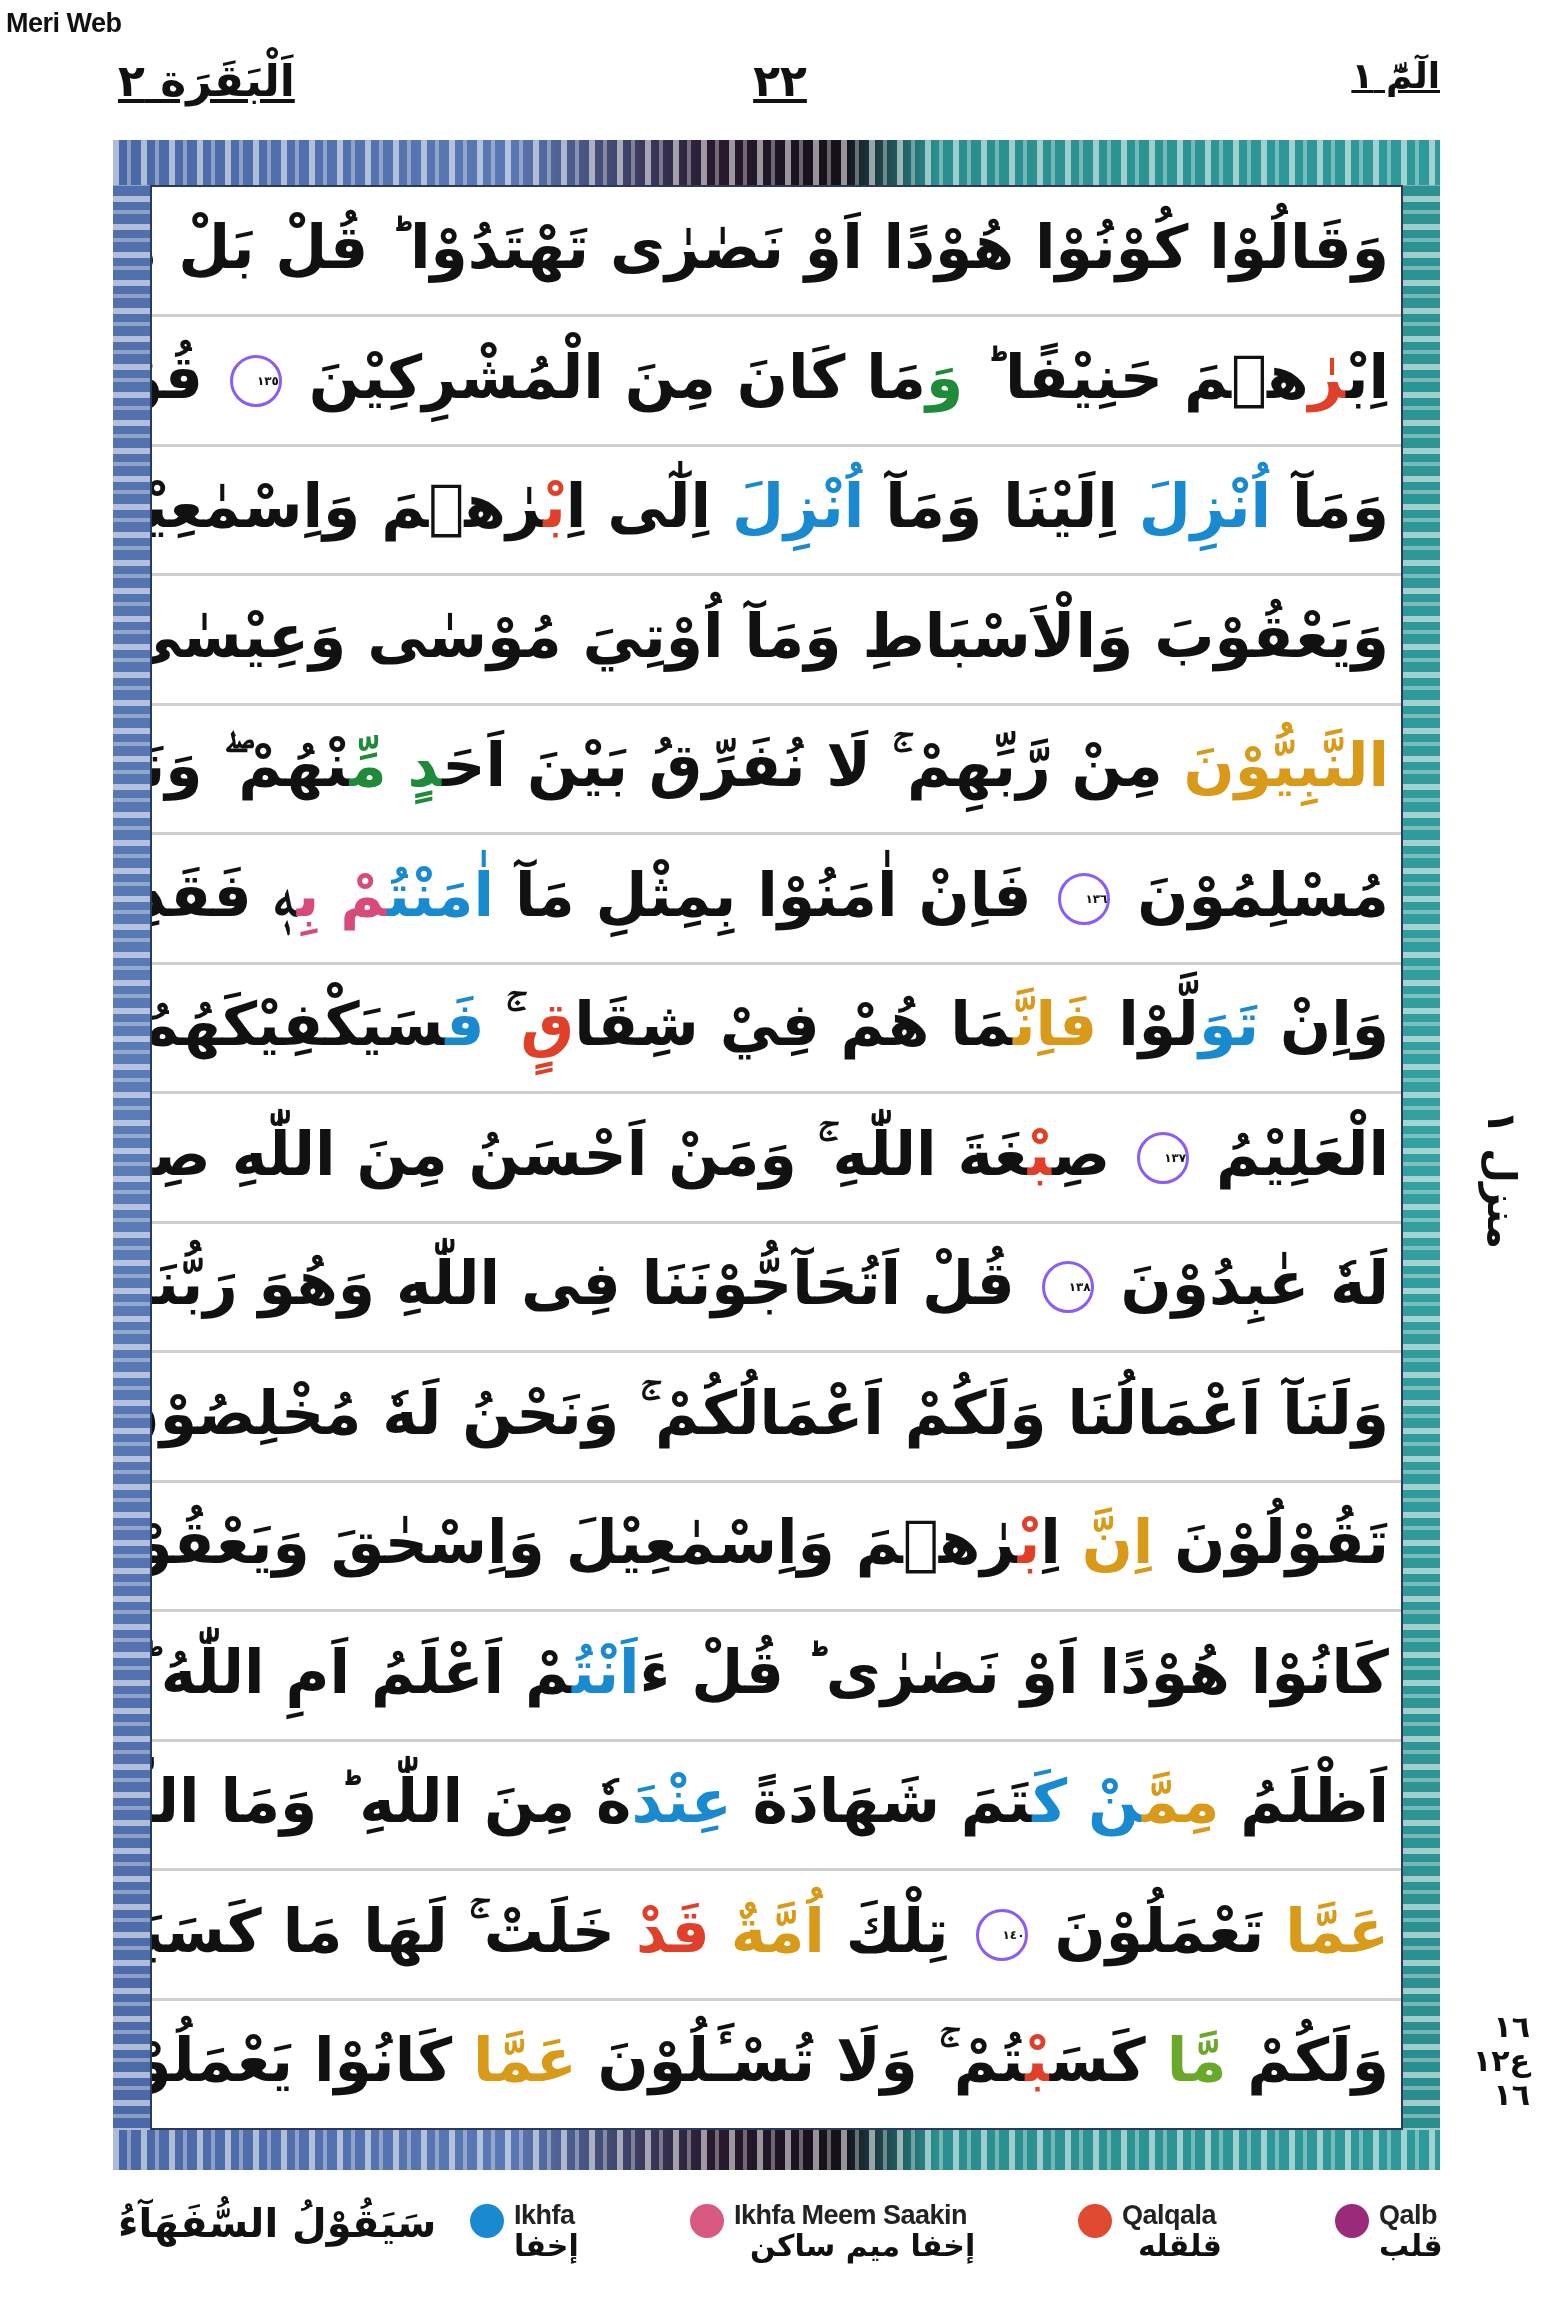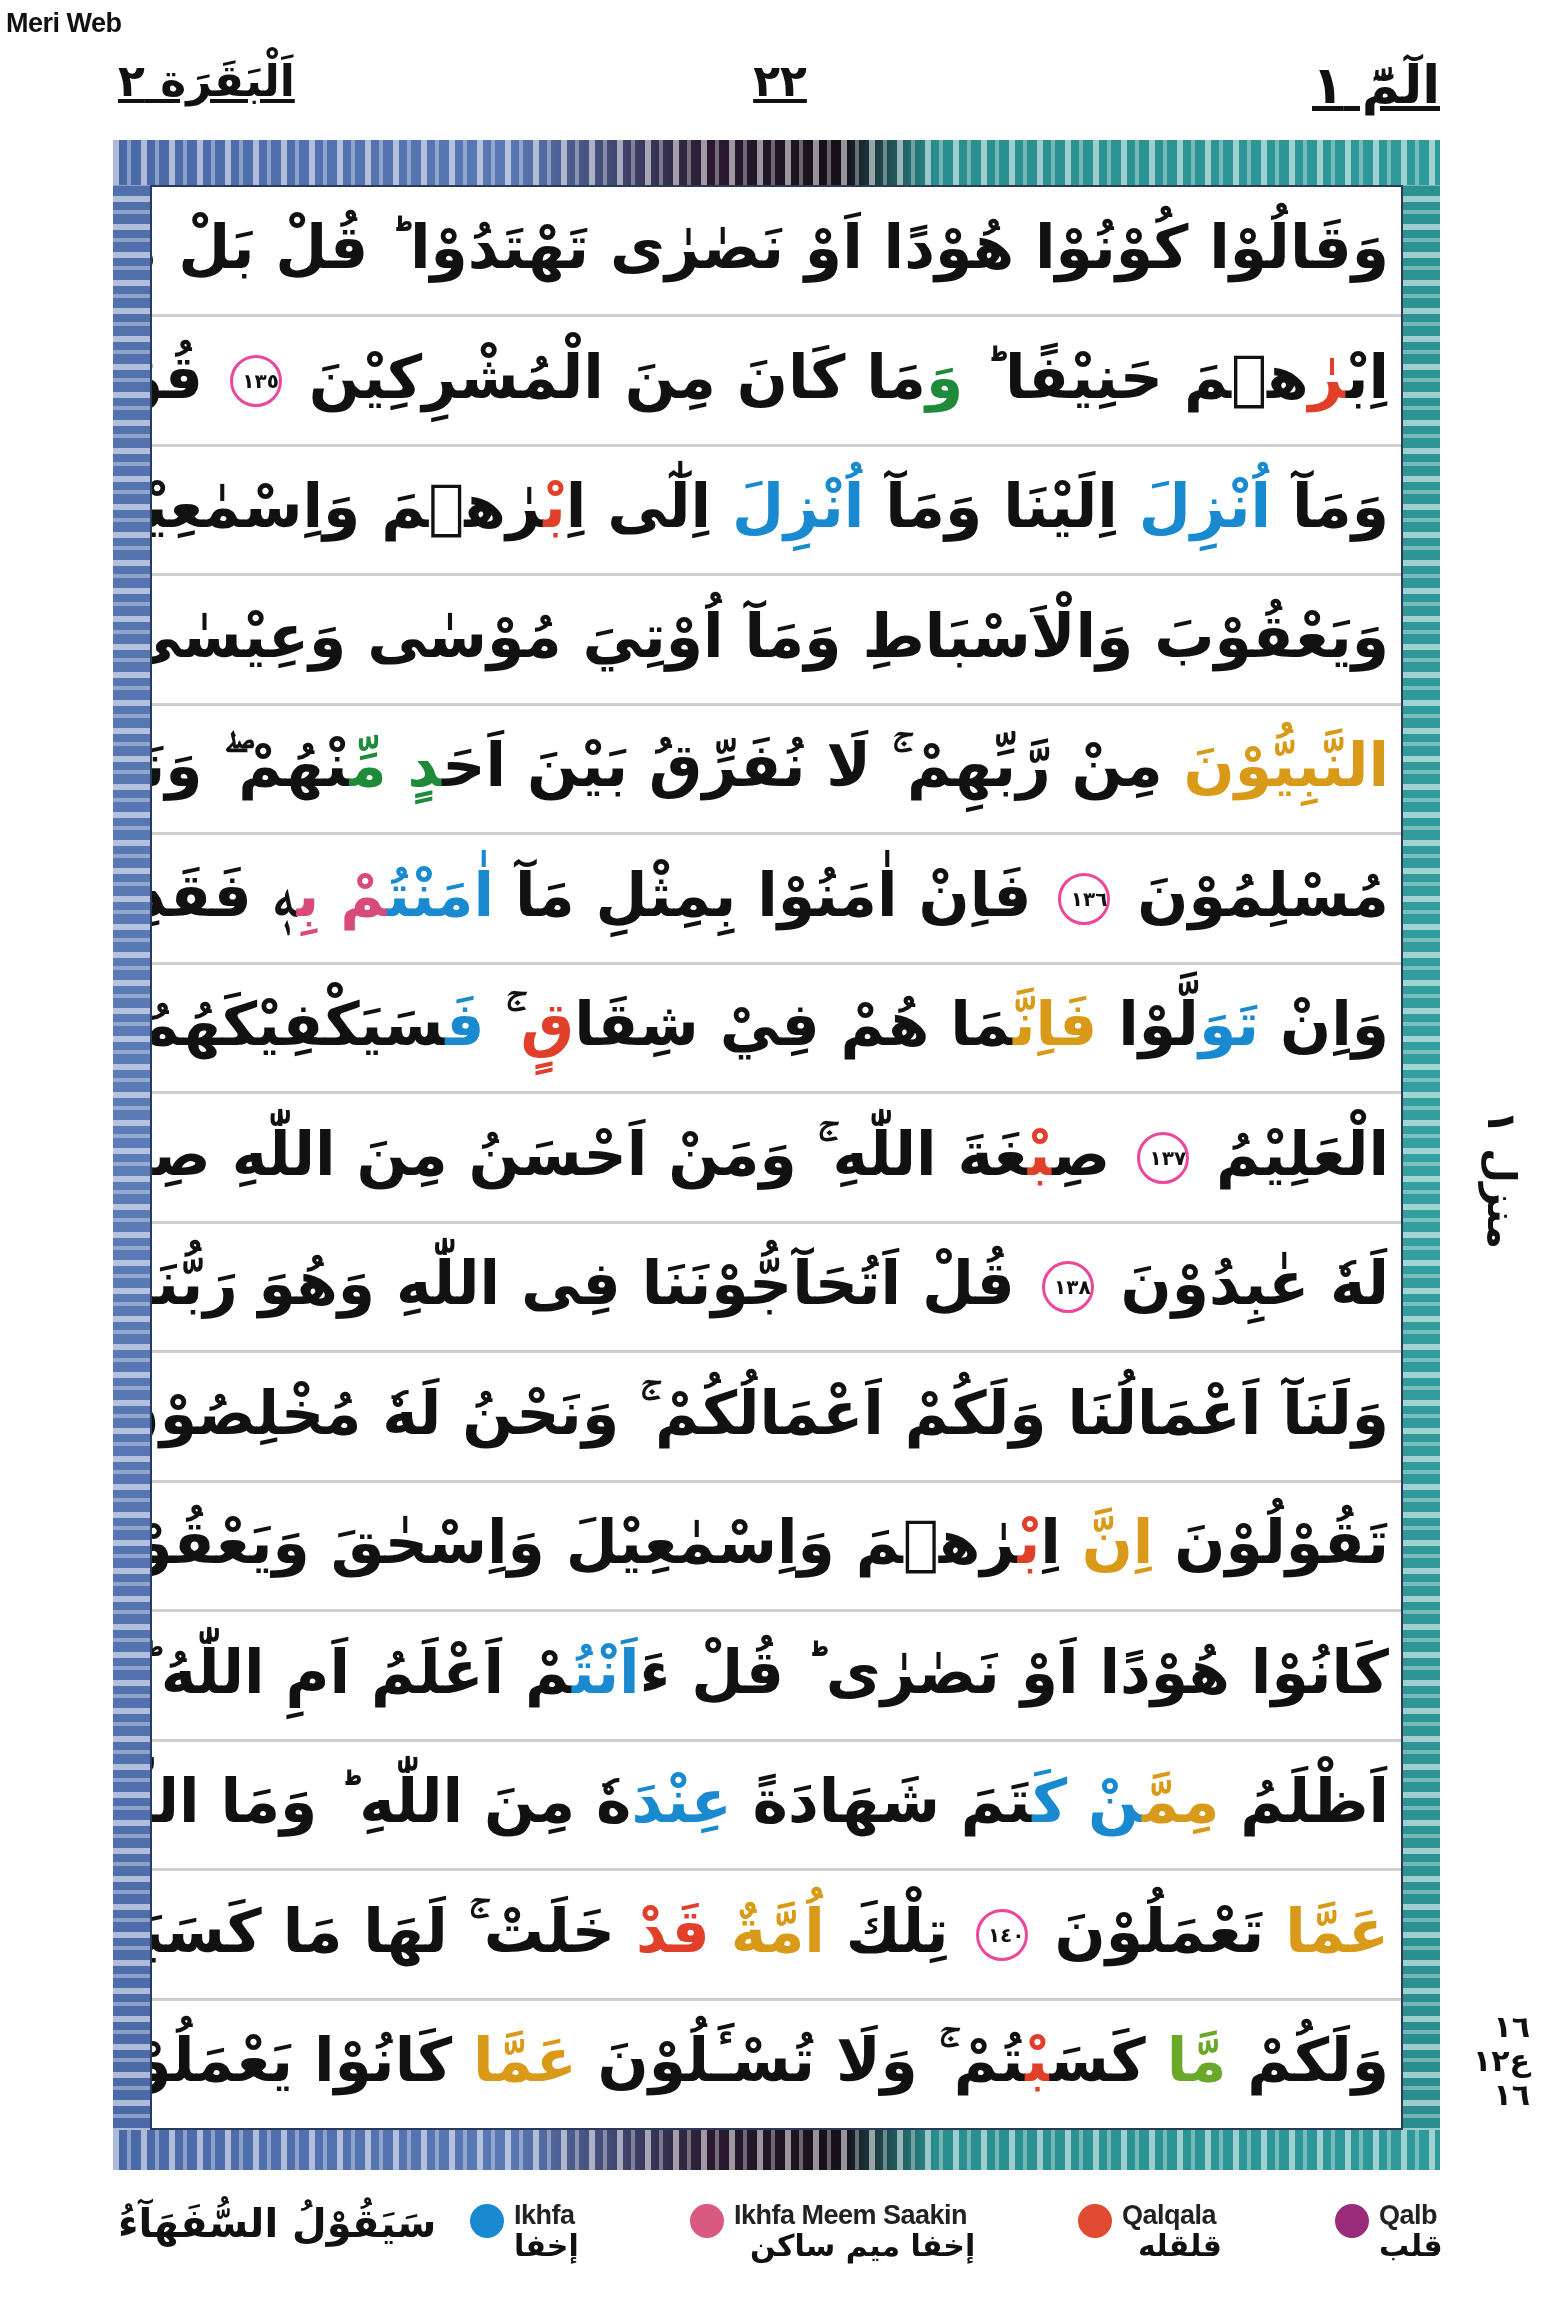--- a/index.html
+++ b/index.html
@@ -1,42 +1,42 @@
 <!DOCTYPE html>
 <html><head>
 <meta charset="utf-8">
 <style>
   html, body { margin:0; padding:0; background:#ffffff; }
   body { width:1556px; height:2303px; position:relative; overflow:hidden; font-family:"DejaVu Sans", sans-serif; }
   .brand { position:absolute; left:6px; top:8px; font-family:"Liberation Sans", sans-serif; font-weight:bold; font-size:27px; color:#111; letter-spacing:-0.5px; }
   .hdr { position:absolute; top:55px; height:80px; font-family:"DejaVu Sans", sans-serif; font-weight:bold; color:#111; direction:rtl;text-decoration:underline; }
   .hdr-surah { left:118px; width:240px; font-size:44px; text-align:left; }
   .hdr-page { left:700px; width:160px; font-size:44px; text-align:center; }
-  .hdr-juz { left:1290px; width:150px; font-size:52px; text-align:right; }
+  .hdr-juz { left:1290px; width:150px; font-size:36px; text-align:right; }
 
   .frame { position:absolute; left:113px; top:140px; width:1327px; height:2030px; box-sizing:border-box; }
   .bord-top, .bord-bot { position:absolute; left:0; width:100%; height:45px;
     background: linear-gradient(90deg, #4a68a6 0%, #5a78b4 30%, #2a1a30 45%, #141018 55%, #2a8e8e 62%, #2f9a9a 100%); }
   .bord-top { top:0; } .bord-bot { bottom:0; height:40px; }
   .bord-left { position:absolute; left:0; top:0; width:37px; height:100%; background:linear-gradient(180deg,#4f6eaa,#5c7cb8 50%,#4a68a6); }
   .bord-right { position:absolute; right:0; top:0; width:37px; height:100%; background:linear-gradient(180deg,#2b9090,#34a0a0 50%,#2a8c8c); }
   .pattern { position:absolute; inset:0; background-image:
       repeating-linear-gradient(90deg, rgba(255,255,255,0.55) 0 6px, rgba(255,255,255,0) 6px 14px, rgba(255,255,255,0.35) 14px 18px, rgba(255,255,255,0) 18px 28px);
     mix-blend-mode:screen; }
   .pattern-v { position:absolute; inset:0; background-image:
       repeating-linear-gradient(180deg, rgba(255,255,255,0.55) 0 6px, rgba(255,255,255,0) 6px 14px, rgba(255,255,255,0.35) 14px 18px, rgba(255,255,255,0) 18px 28px); }
   .inner { position:absolute; left:37px; top:45px; right:37px; bottom:40px; background:#fff; border:2px solid #2a3a5a; box-sizing:border-box; }
 
   .line { position:absolute; left:0; right:0; height:130px; border-bottom:3px solid #cfcfcf; box-sizing:border-box;
     direction:rtl; text-align:justify; text-align-last:justify; font-family:"DejaVu Sans", sans-serif; font-size:60px; font-weight:bold;
     line-height:120px; padding:0 12px; white-space:nowrap; overflow:hidden; color:#111; }
   .line:last-child { border-bottom:none; }
   .seg { }
   .c-black { color:#111; } .c-blue { color:#1a8ad0;margin-top:24px; } .c-pink { color:#d84a7a; } .c-red { color:#e0402a; } .c-green { color:#1e8a3a; } .c-orange { color:#d89a18; } .c-lgreen { color:#6aa82a; }
-  .ayah { display:inline-block; width:46px; height:46px; border:3px solid #ec4899; border-radius:50%; font-size:20px; line-height:46px; text-align:center; vertical-align:middle; margin:0 6px; }
+  .ayah { display:inline-block; width:46px; height:46px; border:3px solid #8b5cf6; border-radius:50%; font-size:12px; line-height:46px; text-align:center; vertical-align:middle; margin:0 6px; }
 
   .margin-note { position:absolute; font-weight:bold; color:#111; direction:rtl; }
   .manzil { left:1455px; top:1110px; width:70px; writing-mode:vertical-rl; font-size:40px; }
   .ruku { left:1470px; top:2010px; width:60px; font-size:30px; line-height:34px; }
   .leg-surah { position:absolute; left:118px; top:2200px; font-size:40px; font-weight:bold; color:#111; direction:rtl; }
   .leg-item { position:absolute; top:2200px; }
   .dot { position:absolute; left:0; top:4px; width:34px; height:34px; border-radius:50%; }
   .leg-en { position:absolute; left:44px; top:0; font-family:"Liberation Sans", sans-serif; font-weight:bold; font-size:27px; color:#222; white-space:nowrap; letter-spacing:-0.5px; }
   .leg-ar { position:absolute; top:28px; font-size:30px; font-weight:bold; color:#111; direction:rtl; white-space:nowrap; }
 </style>

